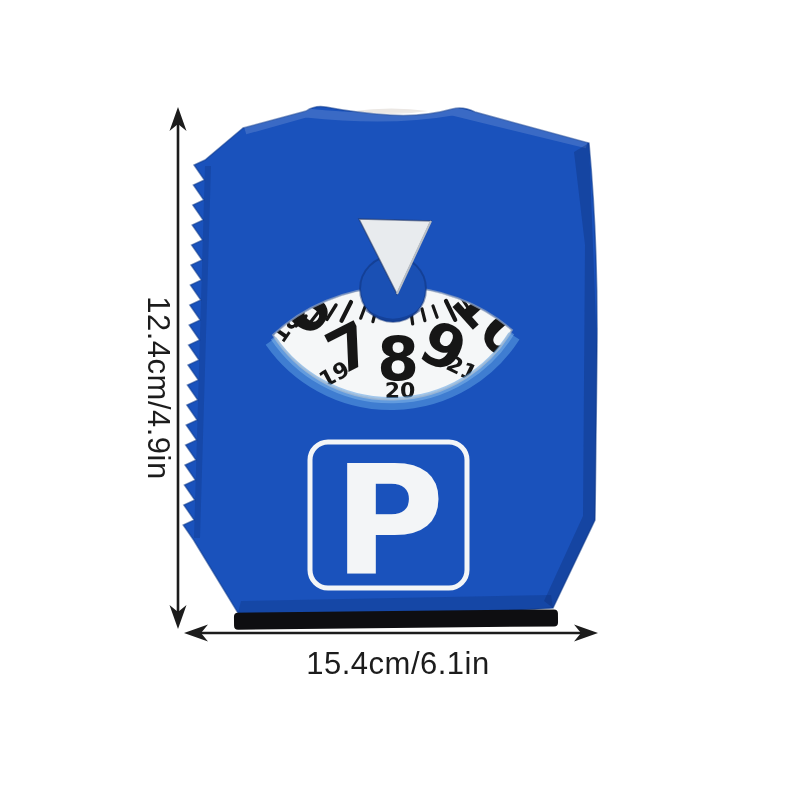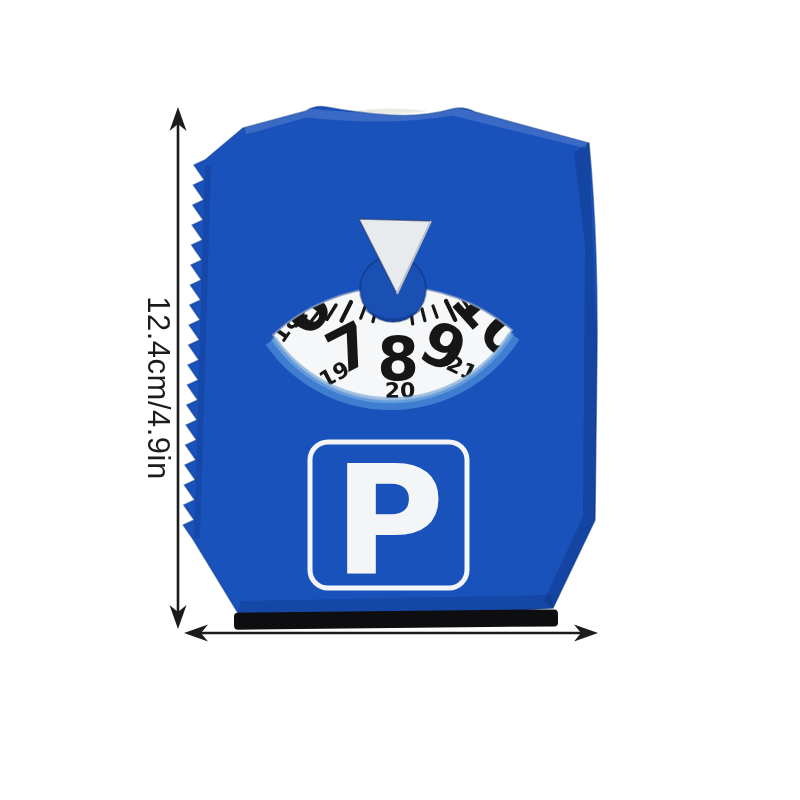--- a/index.html
+++ b/index.html
@@ -95,13 +95,14 @@
       <line x1="178" y1="122" x2="178" y2="614" stroke-width="2.6"></line>
       <polygon points="178,107 169.5,131 178,124 186.5,131" stroke="none"></polygon>
       <polygon points="178,629 169.5,605 178,612 186.5,605" stroke="none"></polygon>
       <line x1="198" y1="633" x2="584" y2="633" stroke-width="2.6"></line>
       <polygon points="184,633 208,624.5 201,633 208,641.5" stroke="none"></polygon>
       <polygon points="598,633 574,624.5 581,633 574,641.5" stroke="none"></polygon>
     </g>
   </svg>
 
   <div id="height-label" class="dim-label">12.4cm/4.9in</div>
+  <div id="width-label" class="dim-label">15.4cm/6.1in</div>
 </div>
 
 </body></html>

